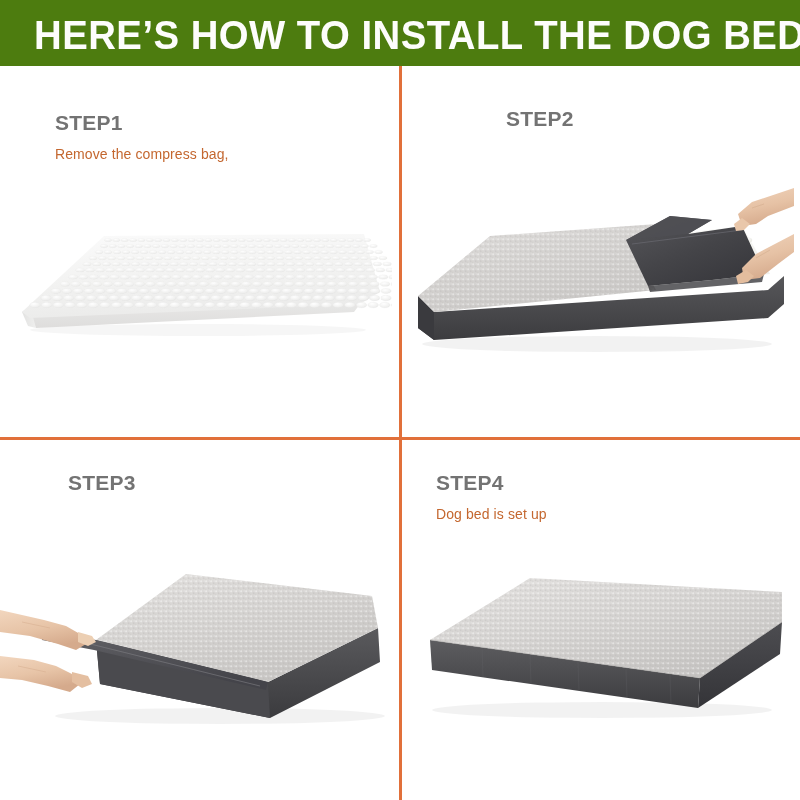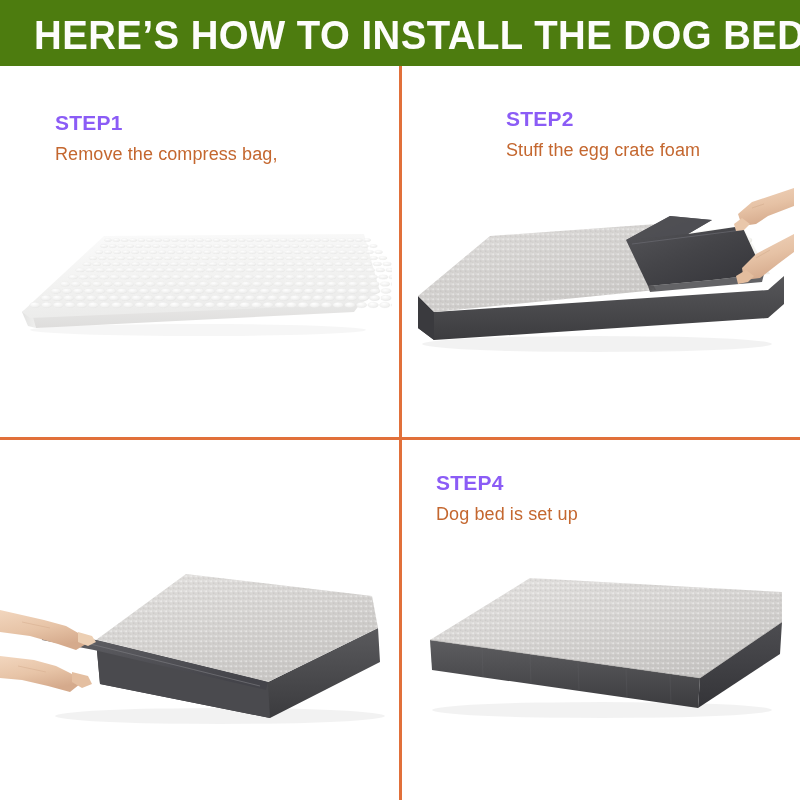--- a/index.html
+++ b/index.html
@@ -78,34 +78,34 @@
 
   .step-text-block {
     position: absolute;
   }
   #quad-1 .step-text-block { left: 55px; top: 44px; }
   #quad-2 .step-text-block { left: 68px; top: 40px; margin-left: 36px; }
   #quad-3 .step-text-block { left: 68px; top: 30px; }
   #quad-4 .step-text-block { left: 34px; top: 30px; }
 
   .step-heading {
-    color: #8b5cf6;
+    color: #737373;
     font-family: "Liberation Sans", sans-serif;
     font-weight: bold;
     font-size: 21px;
     line-height: 26px;
     letter-spacing: 0.2px;
     margin: 0 0 5px 0;
     white-space: nowrap;
   }
   .step-line {
     color: #c4672f;
     font-family: "Liberation Sans", sans-serif;
     font-weight: normal;
-    font-size: 18px;
+    font-size: 14px;
     line-height: 26px;
     letter-spacing: 0.1px;
     white-space: nowrap;
   }
 
   .illustration {
     position: absolute;
     display: block;
   }
   #illus-1 { left: 8px;  top: 134px; }
@@ -233,21 +233,20 @@
       </g>
 
       <ellipse cx="190" cy="130" rx="168" ry="6" fill="#000000" opacity="0.035"></ellipse>
     </svg>
   </div>
 
   <div class="quadrant" id="quad-2">
 
     <div class="step-text-block">
       <div class="step-heading">STEP2</div>
-      <div class="step-line">Stuff the egg crate foam</div>
     </div>
 
     <svg class="illustration" id="illus-2" width="382" height="190" viewBox="0 0 382 190">
       <defs>
         <linearGradient id="fleece2" x1="0.1" y1="0" x2="0.8" y2="1">
           <stop offset="0%" stop-color="#e0dedc"></stop>
           <stop offset="45%" stop-color="#d4d2d0"></stop>
           <stop offset="100%" stop-color="#c6c4c2"></stop>
         </linearGradient>
         <linearGradient id="darkSide2" x1="0" y1="0" x2="0" y2="1">
@@ -363,20 +362,21 @@
         <path d="M 334,92 L 324,98 L 326,106 L 336,104 L 342,98 Z" fill="#e3bd9e"></path>
         <path d="M 340,30 L 352,26" stroke="#d3ab8c" stroke-width="0.9" fill="none" opacity="0.6"></path>
         <path d="M 344,80 L 358,72" stroke="#d3ab8c" stroke-width="0.9" fill="none" opacity="0.6"></path>
       </g>
     </svg>
   </div>
 
   <div class="quadrant" id="quad-3">
 
     <div class="step-text-block">
+      <div class="step-heading">STEP3</div>
     </div>
 
     <svg class="illustration" id="illus-3" width="399" height="200" viewBox="0 0 399 200">
       <defs>
         <linearGradient id="fleece3" x1="0.1" y1="0" x2="0.8" y2="1">
           <stop offset="0%" stop-color="#e2e0de"></stop>
           <stop offset="45%" stop-color="#d5d3d1"></stop>
           <stop offset="100%" stop-color="#c5c3c1"></stop>
         </linearGradient>
         <linearGradient id="darkSide3" x1="0" y1="0" x2="0" y2="1">

